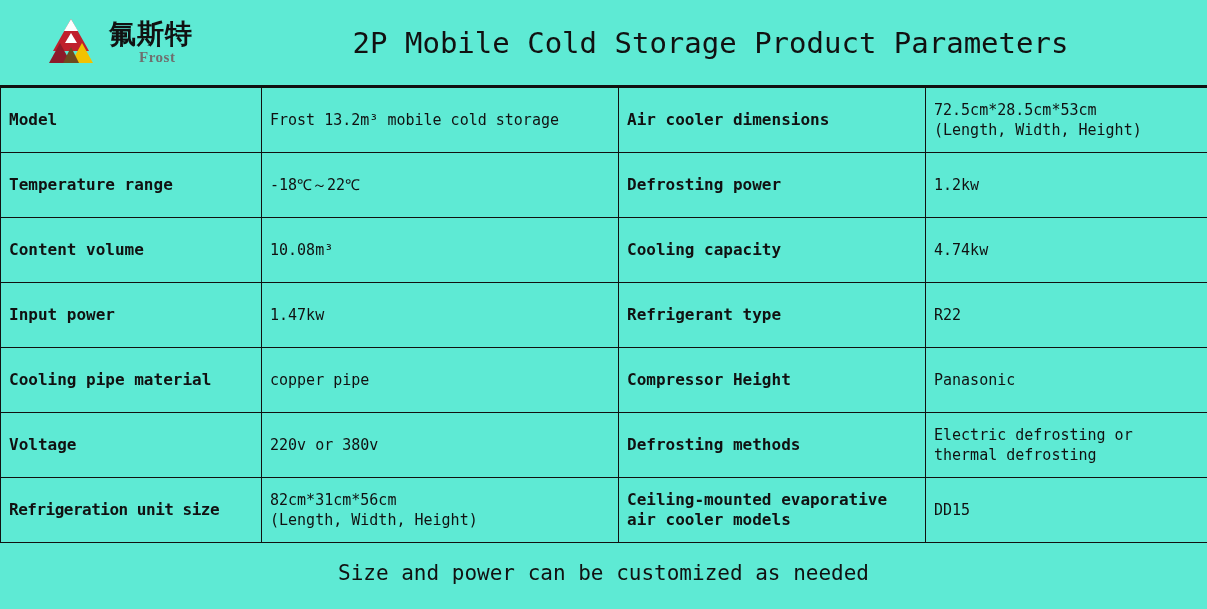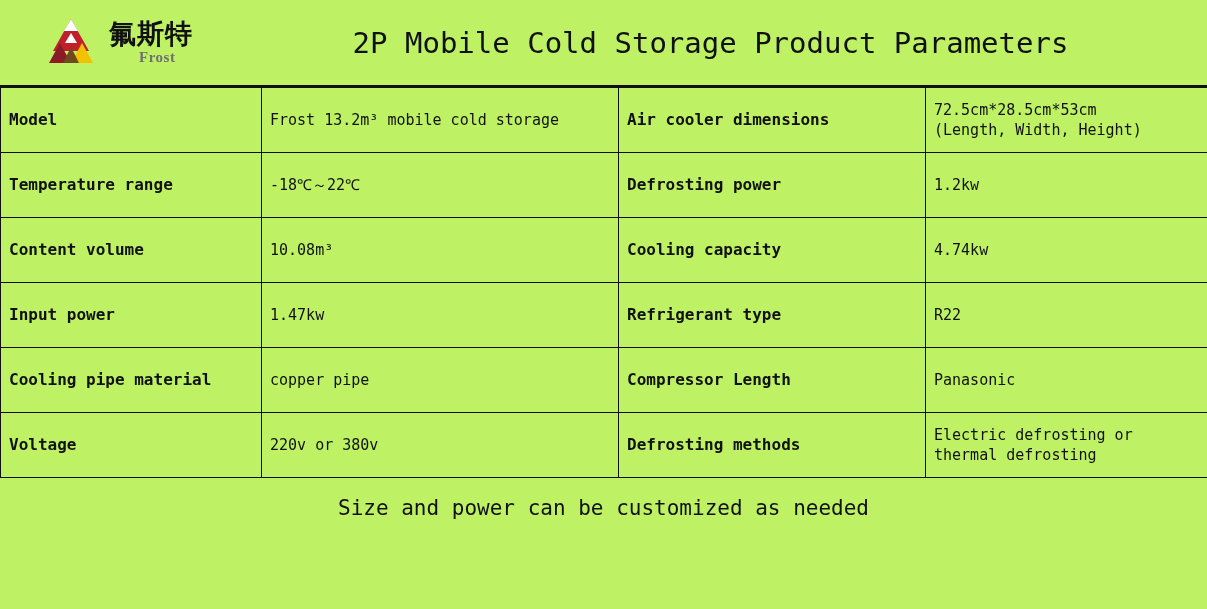--- a/index.html
+++ b/index.html
@@ -7,21 +7,21 @@
     padding: 0;
     background: #ffffff;
   }
   body {
     font-family: "DejaVu Sans", sans-serif;
   }
   .page {
     position: relative;
     width: 1207px;
     height: 609px;
-    background: #bef264;
+    background: #5eead4;
     box-sizing: border-box;
     overflow: hidden;
   }
 
   
   .header {
     position: relative;
     height: 87px;
     border-bottom: 2px solid #111111;
     display: flex;
@@ -182,28 +182,36 @@
       </tr>
       <tr>
         <td class="label">Input power</td>
         <td class="value">1.47kw</td>
         <td class="label">Refrigerant type</td>
         <td class="value">R22</td>
       </tr>
       <tr>
         <td class="label">Cooling pipe material</td>
         <td class="value">copper pipe</td>
-        <td class="label">Compressor Length</td>
+        <td class="label">Compressor Height</td>
         <td class="value">Panasonic</td>
       </tr>
       <tr>
         <td class="label">Voltage</td>
         <td class="value">220v or 380v</td>
         <td class="label">Defrosting methods</td>
         <td class="value nowrap-lines">Electric defrosting or
 thermal defrosting</td>
       </tr>
+      <tr>
+        <td class="label label-tight">Refrigeration unit size</td>
+        <td class="value nowrap-lines">82cm*31cm*56cm
+(Length, Width, Height)</td>
+        <td class="label nowrap-lines">Ceiling-mounted evaporative
+air cooler models</td>
+        <td class="value">DD15</td>
+      </tr>
     </tbody>
   </table>
 
   <div class="footer">Size and power can be customized as needed</div>
 
 </div>
 
 </body></html>

